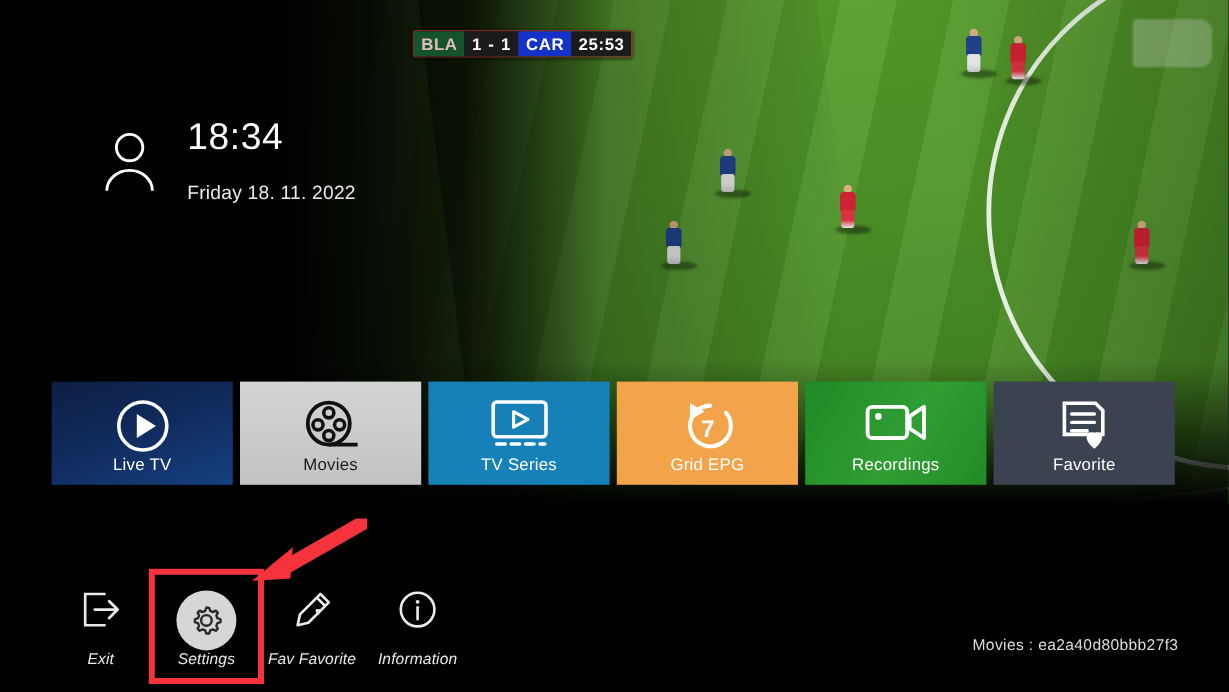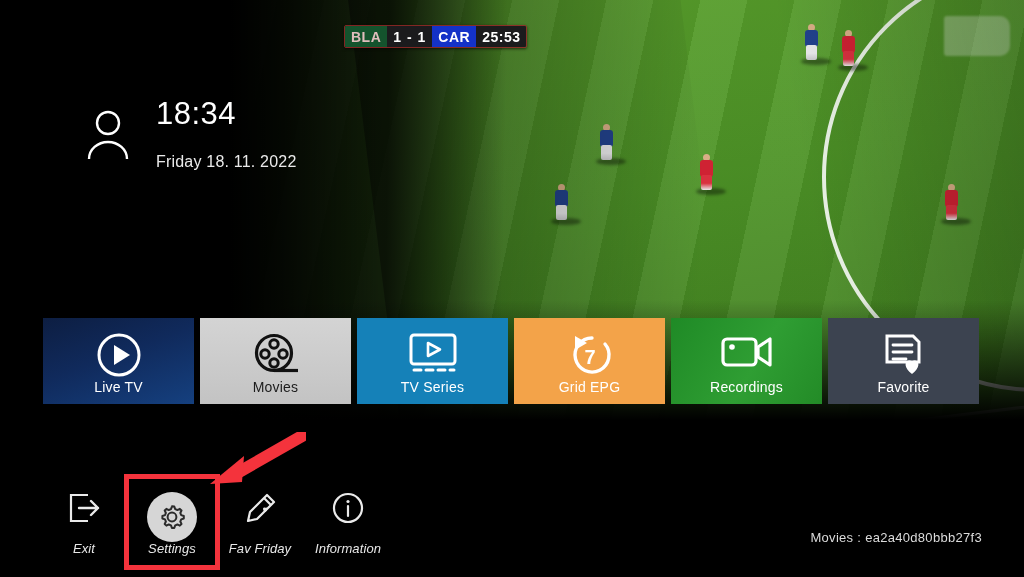--- a/index.html
+++ b/index.html
@@ -298,21 +298,21 @@
     </div>
 
     <div class="bitem">
       <span>
         <svg width="34" height="34" viewBox="0 0 34 34">
           <path d="M24 3 L31 10 L14 27 L5 29 L7 20 Z" fill="none" stroke="#eaeaea" stroke-width="2.2" stroke-linejoin="round"></path>
           <path d="M21 6 L28 13" stroke="#eaeaea" stroke-width="2.2"></path>
           <path d="M22 20 c-2.4-1.8-2.4-4.2-.9-4.4 .8-.1 1.1 .5 1.1 .5 s.3-.6 1.1-.5 c1.5 .2 1.5 2.6-.9 4.4 Z" fill="#eaeaea"></path>
         </svg>
       </span>
-      <span class="b-label">Fav Friday</span>
+      <span class="b-label">Fav Favorite</span>
     </div>
 
     <div class="bitem">
       <span>
         <svg width="32" height="32" viewBox="0 0 32 32">
           <circle cx="16" cy="16" r="14" fill="none" stroke="#eaeaea" stroke-width="2.2"></circle>
           <circle cx="16" cy="9.5" r="1.6" fill="#eaeaea"></circle>
           <path d="M16 14 V24" stroke="#eaeaea" stroke-width="2.2" stroke-linecap="round"></path>
         </svg>
       </span>

